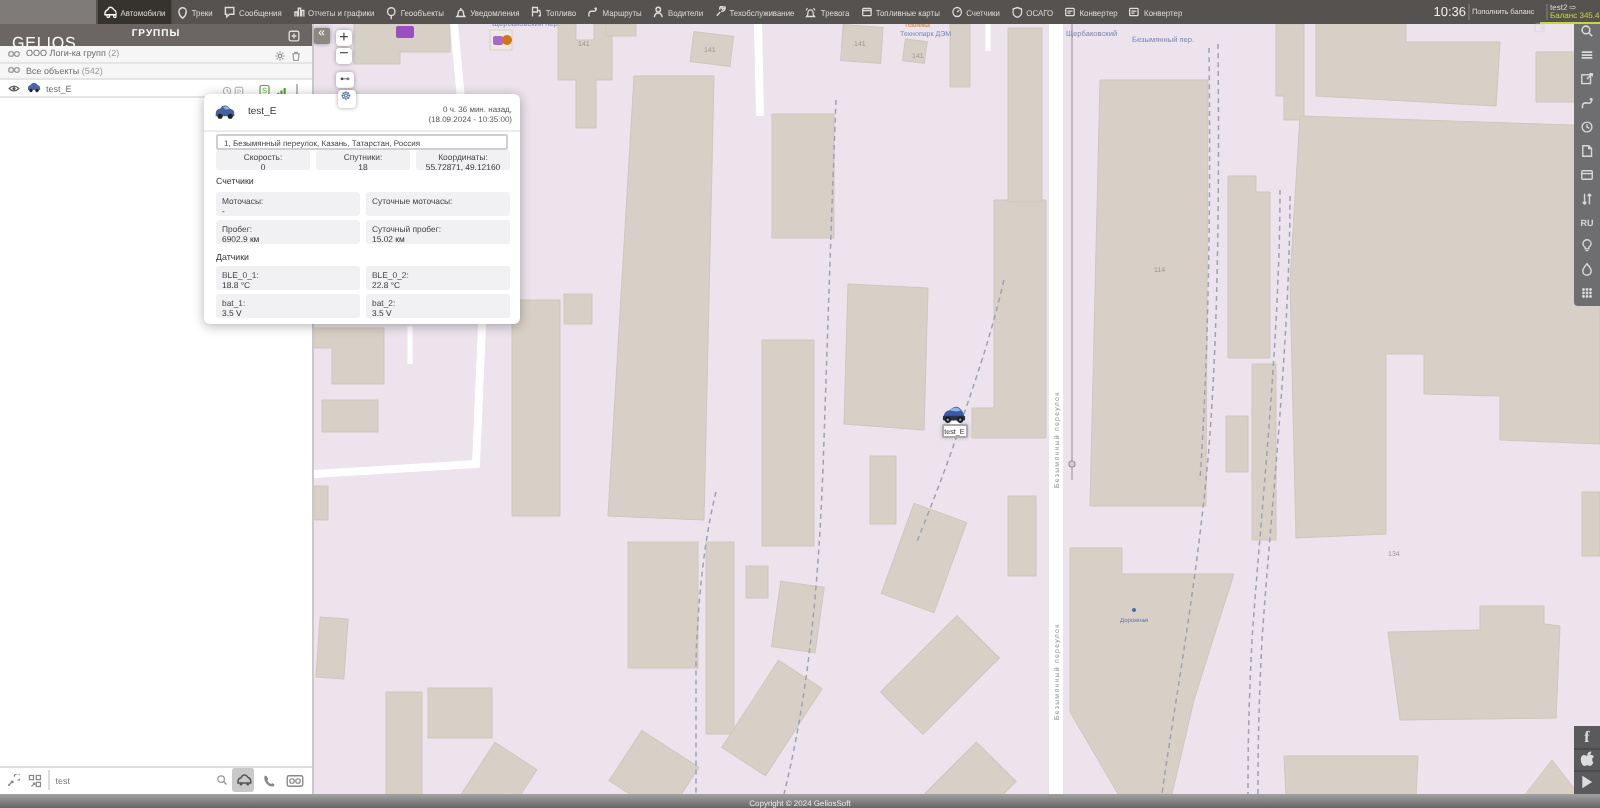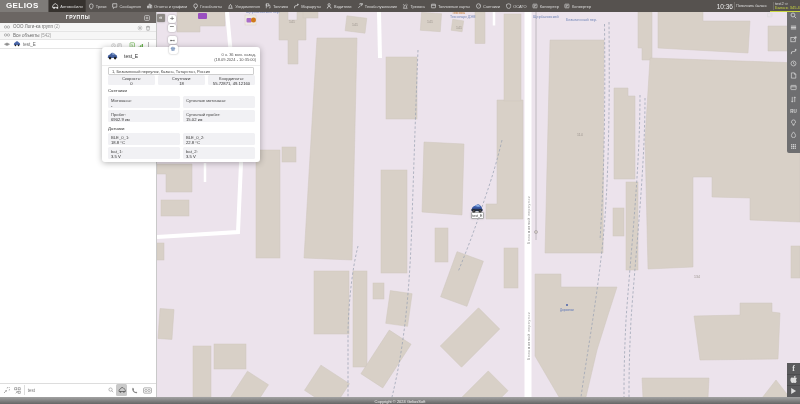--- a/index.html
+++ b/index.html
@@ -1,19 +1,19 @@
 <!DOCTYPE html>
 <html><head><meta charset="utf-8"><style>
 *{margin:0;padding:0;box-sizing:border-box}
 html,body{width:800px;height:404px;overflow:hidden;font-family:"Liberation Sans",sans-serif}
 body{position:relative;background:#ece3ec}
 .abs{position:absolute}
 
 #topbar{position:absolute;left:0;top:0;width:800px;height:12px;background:#56524f;color:#e8e6e4;z-index:50}
-#logoarea{position:absolute;left:0;top:0;width:48px;height:12px;background:#7e7b78}#logo{position:absolute;left:6px;top:1px;font-size:8px;font-weight:bold;color:#fff;letter-spacing:.4px}
+#logoarea{position:absolute;left:0;top:0;width:48px;height:12px;background:#7e7b78}#logo{position:absolute;left:6px;top:17px;font-size:8px;font-weight:normal;color:#fff;letter-spacing:.4px}
 .mi{position:relative;height:12px;display:flex;align-items:center;gap:2px;font-size:4.2px;color:#ddd;padding:0 3px;white-space:nowrap}
 .mi svg{flex:0 0 auto}
 .mi.act{background:#36322e}
 #tb-time{position:absolute;right:67px;top:2.5px;font-size:6.5px;color:#eee;z-index:55}
 #tb-yellow{position:absolute;right:0;top:11px;width:30px;height:1px;background:#c9d63e}
 
 #lpanel{position:absolute;left:0;top:12px;width:157px;height:385px;background:#fff;border-right:1px solid #c9c9c9;z-index:20}
 #grphead{position:absolute;left:0;top:0;width:156px;height:11px;background:#6b6663;color:#fff;font-size:5px;font-weight:bold;text-align:center;line-height:11px;letter-spacing:.5px}
 .lrow{position:absolute;left:0;width:156px;height:8.5px;border-bottom:0.5px solid #e5e5e5;background:#f6f6f6;font-size:4.5px;color:#6a6a6a;display:flex;align-items:center}
 .lrow .ic{margin:0 3px 0 4px}

